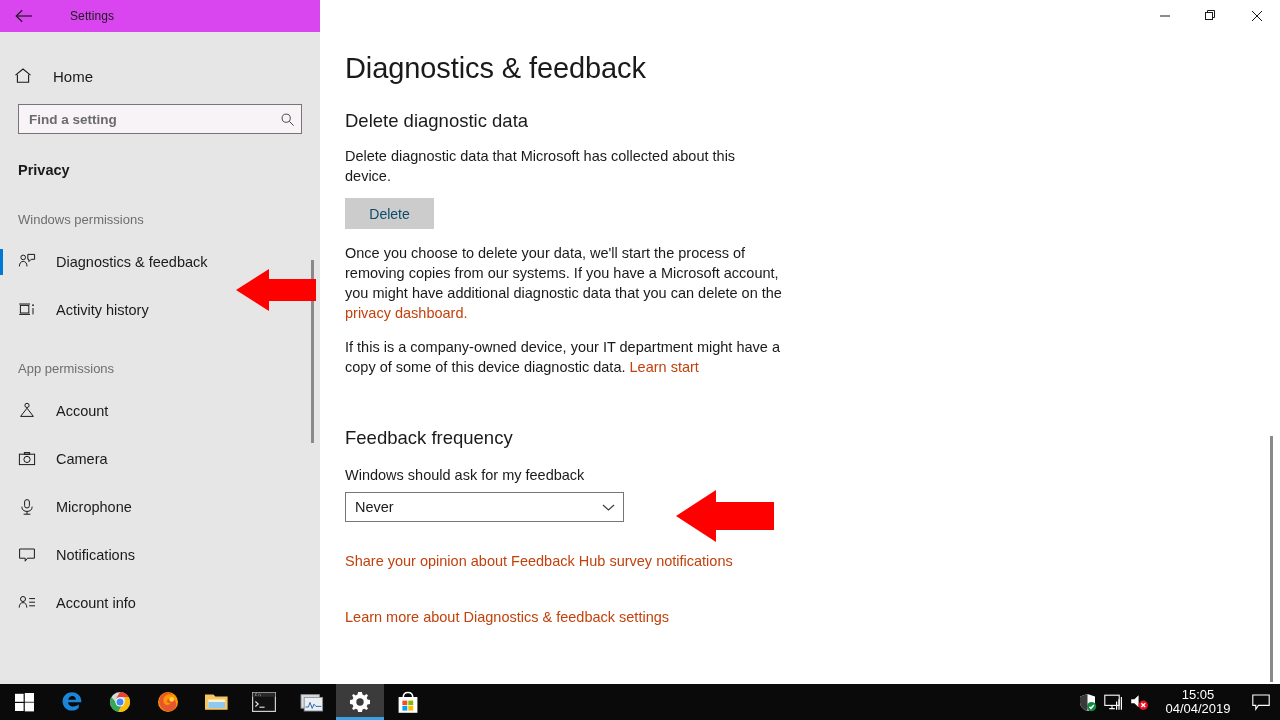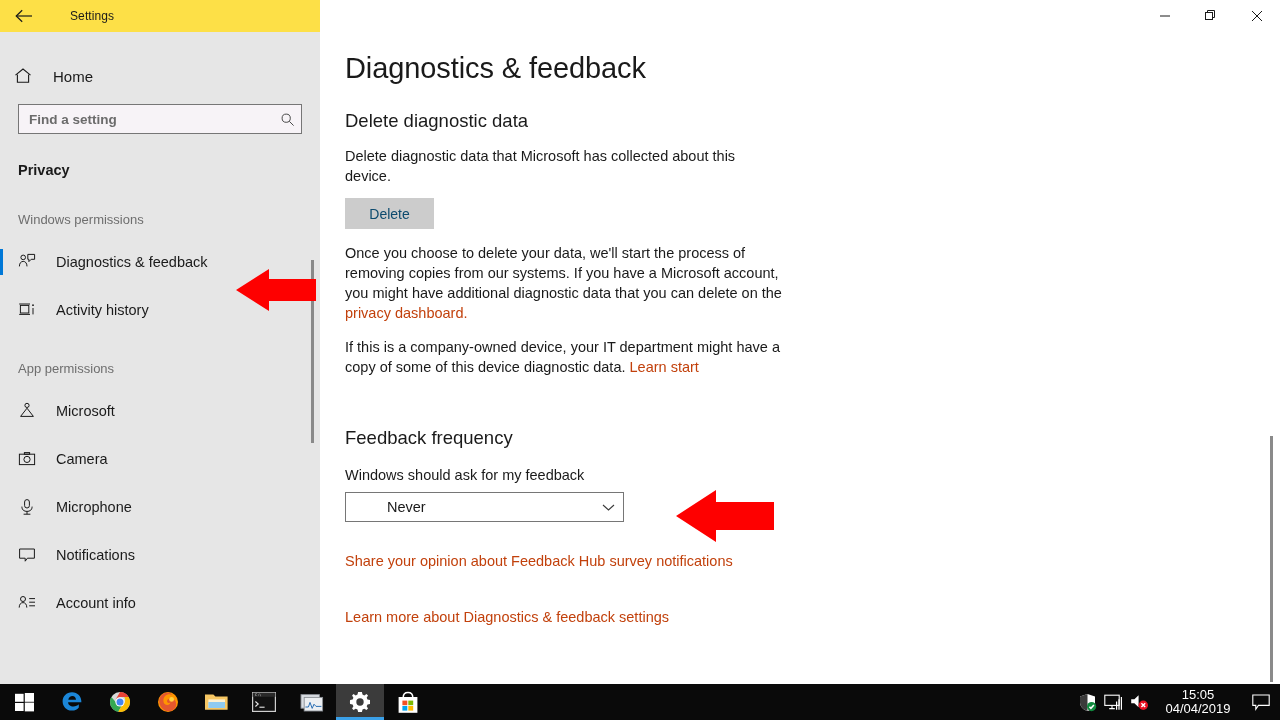--- a/index.html
+++ b/index.html
@@ -16,21 +16,21 @@
   }
 
   
   .titlebar {
     position: absolute; top: 0; left: 0;
     width: 1280px; height: 32px;
     display: flex; align-items: center;
   }
   .titlebar-left {
     width: 320px; height: 32px;
-    background: #fde047;
+    background: #d946ef;
     display: flex; align-items: center;
   }
   .back-btn {
     width: 48px; height: 32px;
     display: flex; align-items: center; justify-content: center;
     color: #1a1a1a;
   }
   .back-btn svg { display: block; }
   .title-text {
     font-size: 12px; color: #1a1a1a;
@@ -154,21 +154,21 @@
   .h2.freq { margin-top: 50px; }
   .field-label {
     font-size: 14.5px; color: #1a1a1a;
     margin: 18px 0 0 25px;
   }
   .dropdown {
     margin: 9px 0 0 25px;
     width: 279px; height: 30px;
     background: #ffffff;
     border: 1px solid #767676;
-    display: flex; align-items: center; padding-left: 32px;
+    display: flex; align-items: center;
   }
   .dropdown-val {
     flex: 1; font-size: 14.5px; color: #1a1a1a;
     padding-left: 9px;
   }
   .dropdown-chev {
     width: 30px; display: flex; align-items: center; justify-content: center;
     color: #3a3a3a;
   }
   .link-row {
@@ -317,21 +317,21 @@
 
     <div class="group-head">App permissions</div>
 
     <div class="nav-item first-in-group">
       <div class="nav-ico">
         <svg width="18" height="18" viewBox="0 0 18 18" aria-hidden="true">
           <circle cx="9" cy="3.4" r="2.1" fill="none" stroke="#1a1a1a" stroke-width="1"></circle>
           <path d="M2.6 14.4 L9 6.2 L15.4 14.4 Z" fill="none" stroke="#1a1a1a" stroke-width="1"></path>
         </svg>
       </div>
-      <div class="nav-label">Microsoft</div>
+      <div class="nav-label">Account</div>
     </div>
 
     <div class="nav-item">
       <div class="nav-ico">
         <svg width="18" height="18" viewBox="0 0 18 18" aria-hidden="true">
           <rect x="1.4" y="4.2" width="15.2" height="10.4" fill="none" stroke="#1a1a1a" stroke-width="1"></rect>
           <circle cx="9" cy="9.4" r="3.1" fill="none" stroke="#1a1a1a" stroke-width="1"></circle>
           <rect x="6.4" y="2.6" width="5.2" height="1.7" fill="none" stroke="#1a1a1a" stroke-width="1"></rect>
         </svg>
       </div>

